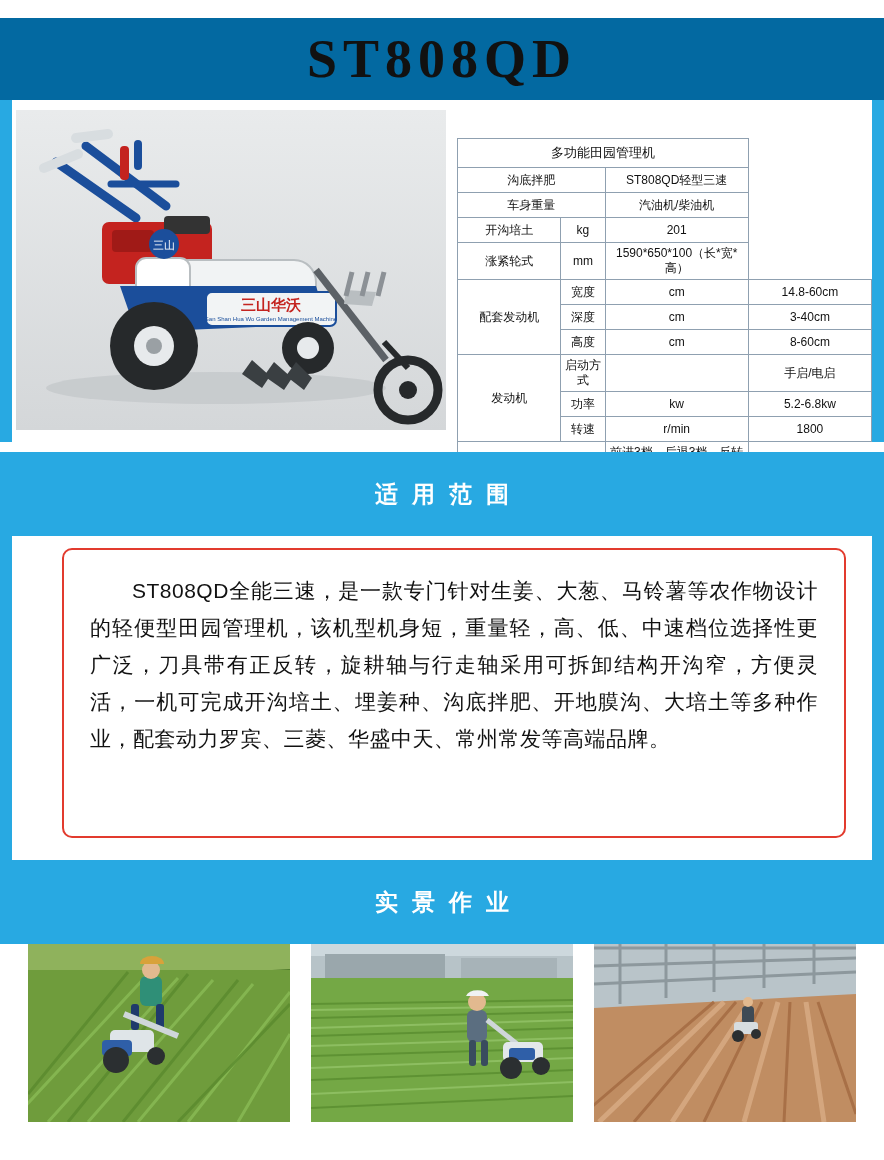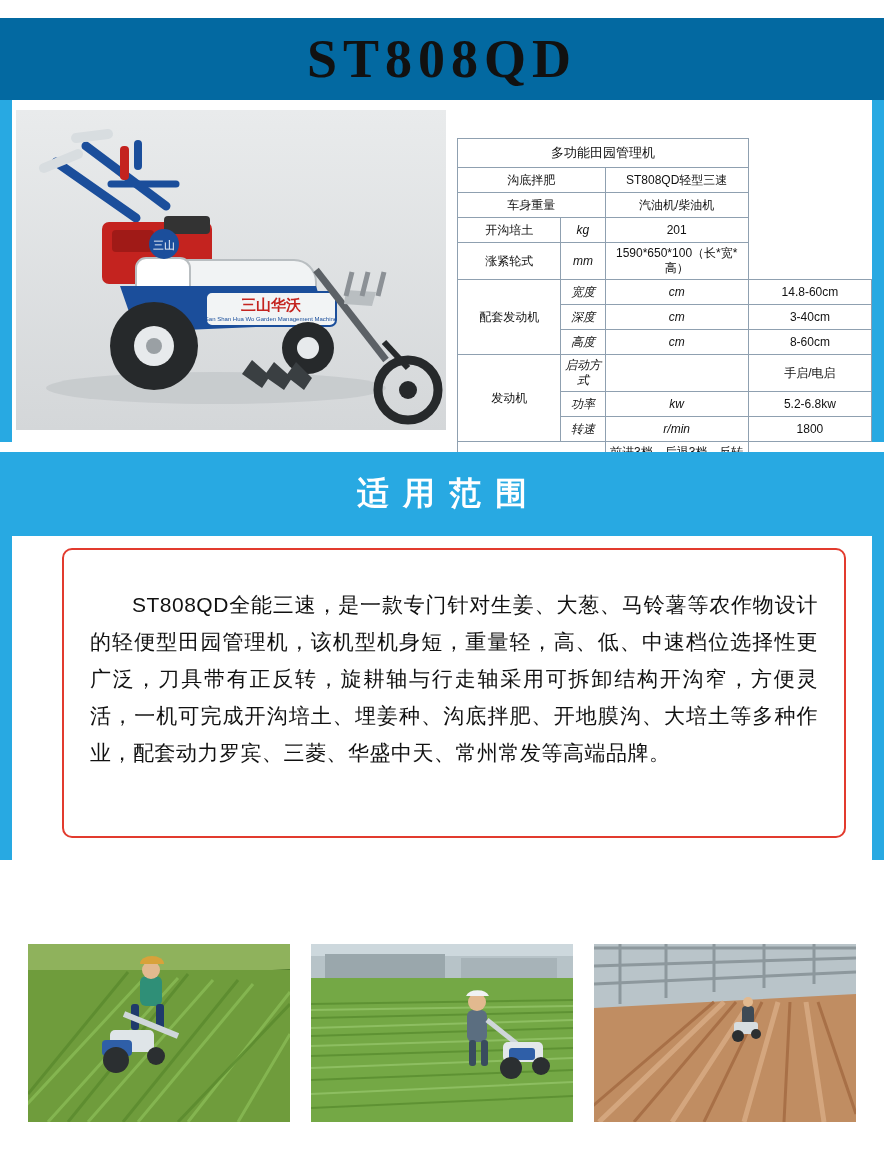--- a/index.html
+++ b/index.html
@@ -82,38 +82,38 @@
     text-align: center;
     padding: 3px 2px;
     line-height: 1.25;
     height: 18px;
   }
   table.spec tr.header td {
     font-size: 13px;
     padding: 5px 2px;
   }
   .col-label { width: 170px; }
-  .col-unit  { width: 55px; font-style: italic; }
+  .col-unit  { width: 55px; }
   .col-value { width: 190px; }
 
   
   .section-banner {
     position: absolute;
     left: 0;
     width: 884px;
     height: 84px;
     background: #28a9e2;
     display: flex;
     align-items: center;
     justify-content: center;
   }
   .section-banner .label {
     font-family: "Liberation Serif", serif;
     font-weight: bold;
-    font-size: 32px;
+    font-size: 23px;
     letter-spacing: 14px;
     color: #ffffff;
     text-indent: 14px;
   }
   #banner-scope { top: 452px; }
   #banner-scene { top: 860px; }
 
   
   .desc-wrap {
     position: absolute;
@@ -128,21 +128,21 @@
   }
   .desc-box {
     position: absolute;
     left: 50px;
     top: 12px;
     width: 784px;
     height: 290px;
     border: 2px solid #e23b2e;
     border-radius: 10px;
     box-sizing: border-box;
-    padding: 36px 26px 0 26px;
+    padding: 22px 26px 0 26px;
   }
   .desc-text {
     font-size: 21px;
     line-height: 37px;
     color: #111;
     text-align: justify;
     text-indent: 42px;
     letter-spacing: 0.5px;
   }
 
@@ -311,20 +311,23 @@
   <div class="section-banner" id="banner-scope">
     <div class="label">适用范围</div>
   </div>
 
   <div class="desc-wrap">
     <div class="desc-box">
       <div class="desc-text">ST808QD全能三速，是一款专门针对生姜、大葱、马铃薯等农作物设计的轻便型田园管理机，该机型机身短，重量轻，高、低、中速档位选择性更广泛，刀具带有正反转，旋耕轴与行走轴采用可拆卸结构开沟窄，方便灵活，一机可完成开沟培土、埋姜种、沟底拌肥、开地膜沟、大培土等多种作业，配套动力罗宾、三菱、华盛中天、常州常发等高端品牌。</div>
     </div>
   </div>
 
+  <div class="section-banner" id="banner-scene">
+    <div class="label">实景作业</div>
+  </div>
 
   <div class="photo-strip">
 
     <div class="strip-photo">
       <svg width="262" height="178" viewBox="0 0 262 178" xmlns="http://www.w3.org/2000/svg" role="img">
         <rect width="262" height="178" fill="#7fa84a"></rect>
         <rect y="0" width="262" height="26" fill="#8fb25c"></rect>
         <g stroke="#4f7a2a" stroke-width="2">
           <path d="M0 40 L262 26" fill="none"></path>
         </g>

